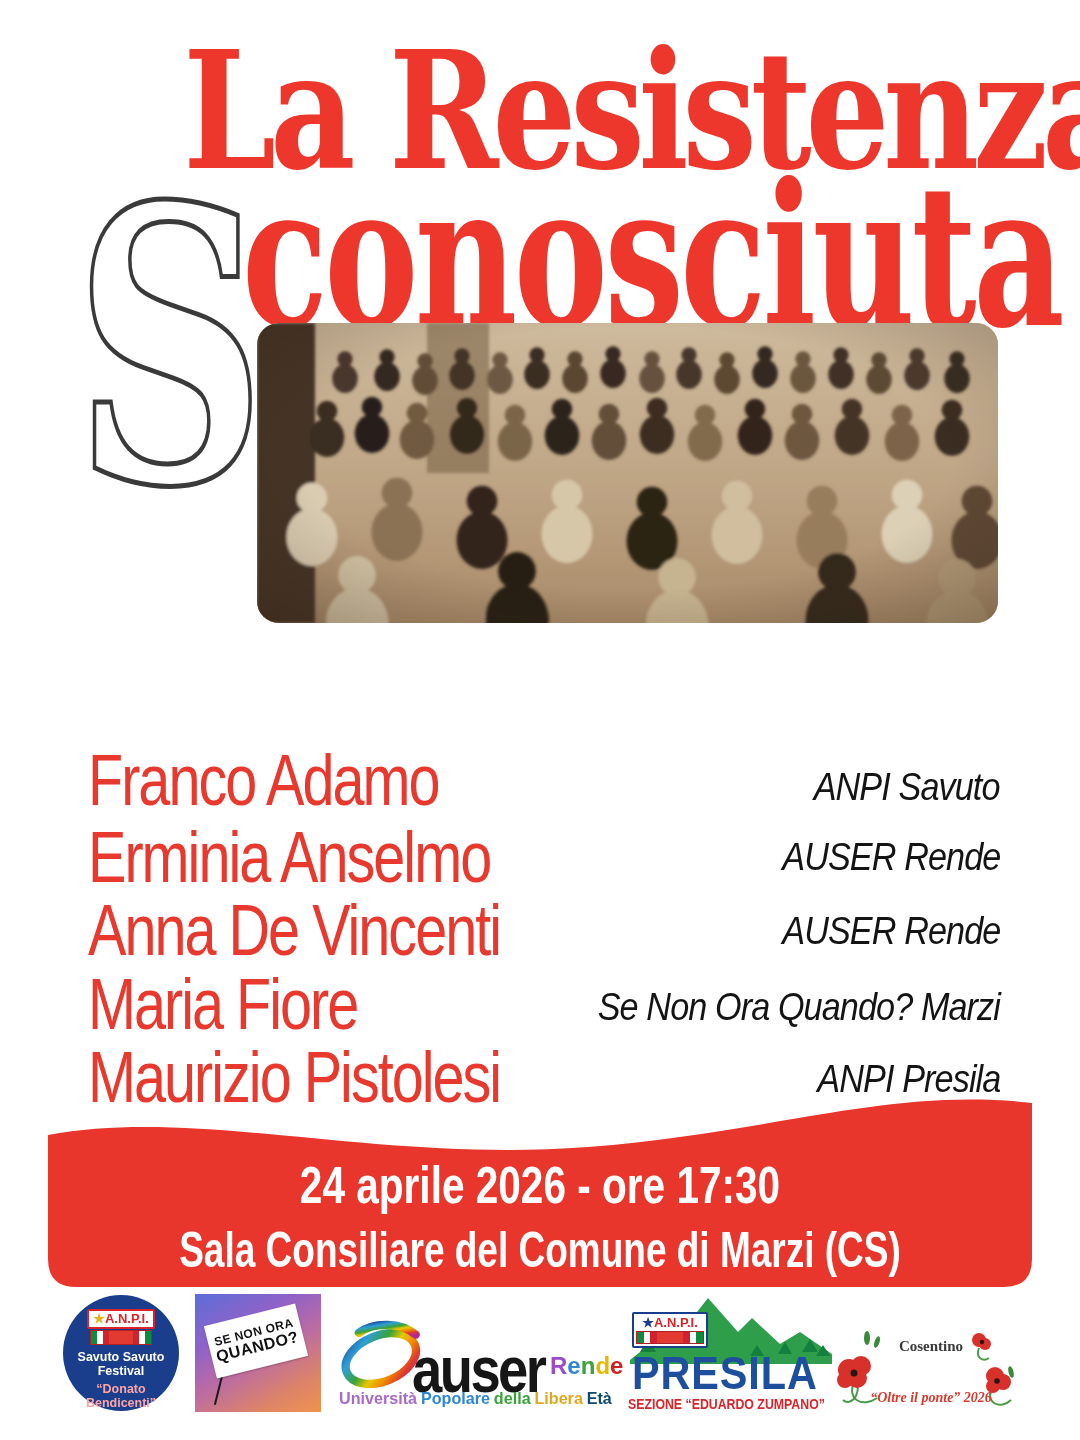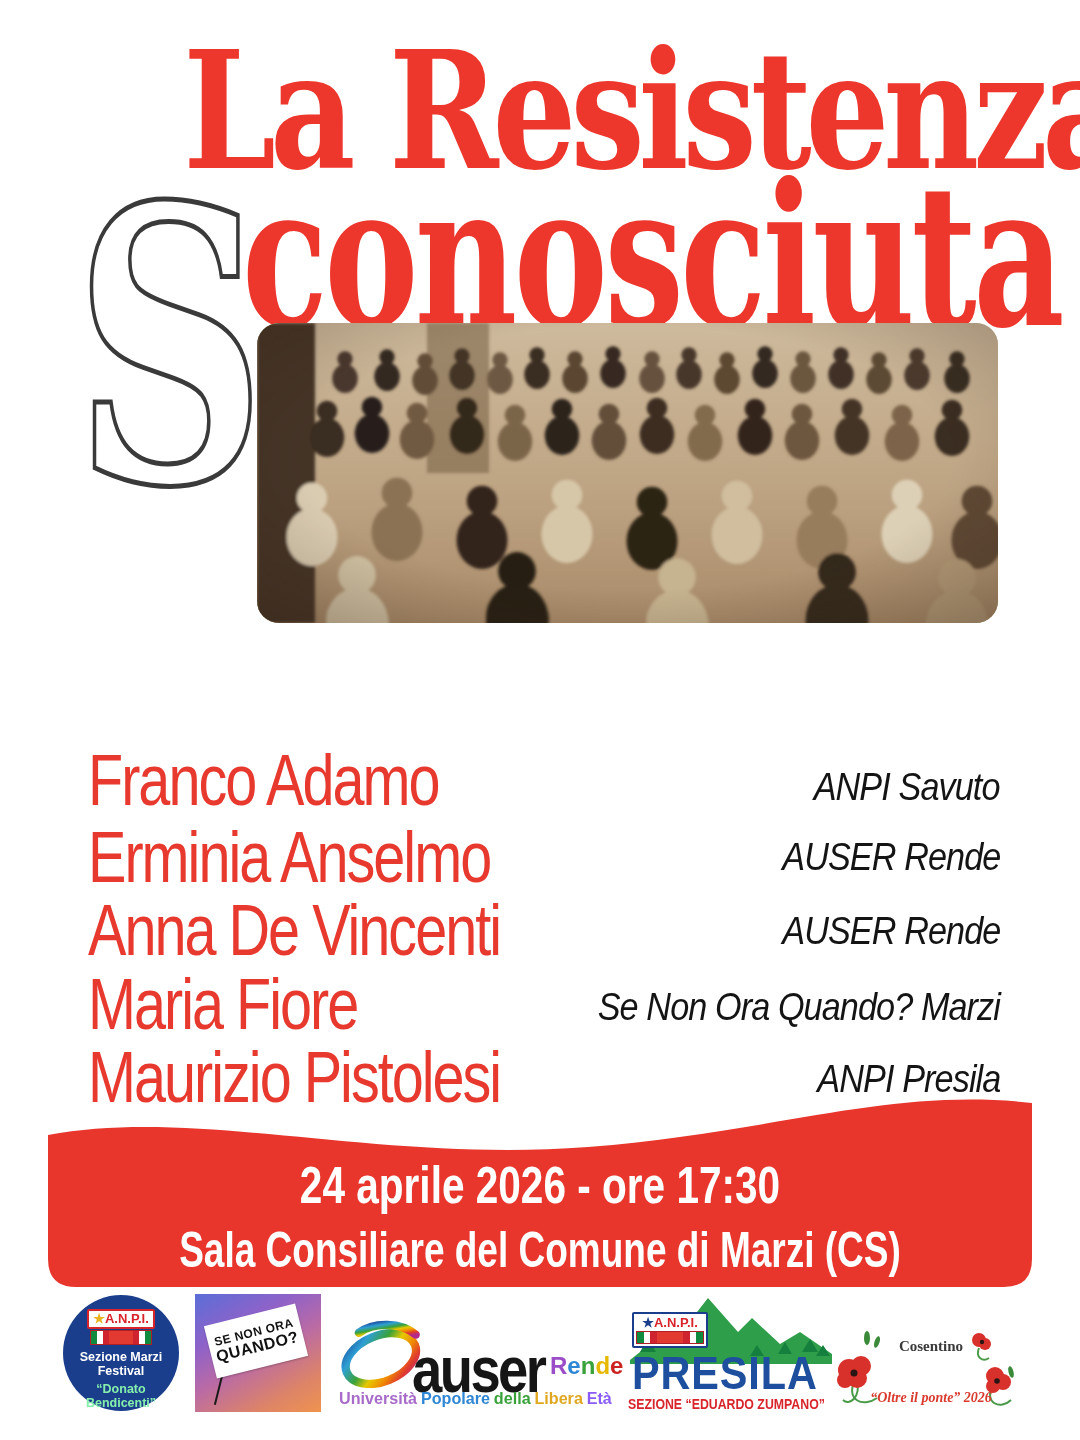--- a/index.html
+++ b/index.html
@@ -51,42 +51,42 @@
 
   
   .anpi-circle{left:63px;top:1295px;width:116px;height:116px;border-radius:50%;background:#1a3e8c;
     display:flex;flex-direction:column;align-items:center;padding-top:14px;box-sizing:border-box;}
   .anpi-badge{background:#fff;border:2px solid #d8242a;border-radius:2px;padding:0 4px;
     font-size:13px;font-weight:700;color:#d8242a;line-height:16px;white-space:nowrap;}
   .anpi-badge .star{color:#e8b320;}
   .tricolor{width:62px;height:15px;margin-top:1px;border:1px solid #b01f26;box-sizing:border-box;
     background:linear-gradient(90deg,#108a3e 0 10%,#fff 10% 20%,#cf2430 20% 30%,#e23a30 30% 70%,#cf2430 70% 80%,#fff 80% 90%,#108a3e 90% 100%);}
   .anpi-circle .t1{margin-top:5px;color:#fff;font-size:12.5px;font-weight:600;line-height:14px;text-align:center;}
-  .anpi-circle .t2{margin-top:4px;color:#86efac;font-size:12.5px;font-weight:700;line-height:14px;text-align:center;}
+  .anpi-circle .t2{margin-top:4px;color:#fca5a5;font-size:12.5px;font-weight:700;line-height:14px;text-align:center;}
 
   .snoq{left:195px;top:1294px;width:126px;height:118px;overflow:hidden;
     background:linear-gradient(150deg,#5b6ed8 0%,#8f62c8 30%,#b96aa6 52%,#dd8468 80%,#ef934e 100%);}
   .snoq-flag{position:absolute;left:14px;top:20px;width:94px;height:54px;background:#fff;
     transform:rotate(-14deg);display:flex;flex-direction:column;align-items:center;justify-content:center;
     box-shadow:0 1px 2px rgba(0,0,0,.25);}
   .snoq-flag span{color:#111;font-weight:700;line-height:1.05;white-space:nowrap;}
   .snoq-l1{font-size:12px;letter-spacing:.5px;}
   .snoq-l2{font-size:16px;letter-spacing:.5px;}
   .snoq-pole{position:absolute;left:30px;top:66px;width:2px;height:46px;background:#1a1a1a;
     transform:rotate(14deg);transform-origin:top center;}
 
   .auser-swirl{left:333px;top:1320px;width:92px;height:68px;}
   .auser-word{left:412px;top:1338px;font-size:64px;font-weight:700;letter-spacing:-3px;color:#161616;
     line-height:1;transform:scaleX(0.85);transform-origin:left top;}
   .auser-city{left:550px;top:1354px;font-size:24px;font-weight:700;line-height:1;letter-spacing:0;}
   .auser-city span{display:inline-block;}
   .cl0{color:#9b4dc8;} .cl1{color:#2e86d4;} .cl2{color:#3aa23a;} .cl3{color:#e6b800;} .cl4{color:#cc2222;}
   .auser-tag{left:339px;top:1390px;font-size:17px;font-weight:700;line-height:1;white-space:nowrap;
     transform:scaleX(0.95);transform-origin:left top;}
-  .tw0{color:#a86bc9;} .tw1{color:#2e86d4;} .tw2{color:#3aa23a;} .tw3{color:#e0a820;} .tw4{color:#8b5cf6;}
+  .tw0{color:#a86bc9;} .tw1{color:#2e86d4;} .tw2{color:#3aa23a;} .tw3{color:#e0a820;} .tw4{color:#0c4a6e;}
   .auser-tag span{margin-right:4px;}
 
   .presila-mtn{left:630px;top:1292px;width:202px;height:72px;}
   .presila-badge{left:632px;top:1312px;width:76px;text-align:center;background:#fff;border:2px solid #1a3e8c;
     border-radius:2px;box-sizing:border-box;padding:1px 2px 2px;}
   .presila-badge .bt{font-size:13px;font-weight:700;color:#d8242a;line-height:15px;white-space:nowrap;}
   .presila-badge .bt .star{color:#1a3e8c;}
   .presila-badge .tricolor{width:100%;height:13px;margin-top:1px;}
   .presila-name{left:632px;top:1350px;font-size:46px;font-weight:700;color:#1d4f9e;line-height:1;
     letter-spacing:1px;transform:scaleX(0.90);transform-origin:left top;}
@@ -214,21 +214,21 @@
   </div>
   <div class="abs banner-line bl1">24 aprile 2026 - ore 17:30</div>
   <div class="abs banner-line bl2">Sala Consiliare del Comune di Marzi (CS)</div>
 
   <div class="abs anpi-circle">
     <div class="anpi-badge">
       <span class="star">★</span><span>A.N.P.I.</span>
     </div>
     <div class="tricolor"></div>
     <div class="t1">
-      <span>Sezione Marzi</span><br>
+      <span>Savuto Savuto</span><br>
       <span>Festival</span>
     </div>
     <div class="t2">
       <span>“Donato</span><br>
       <span>Bendicenti”</span>
     </div>
   </div>
 
   <div class="abs snoq">
     <div class="snoq-pole"></div>

